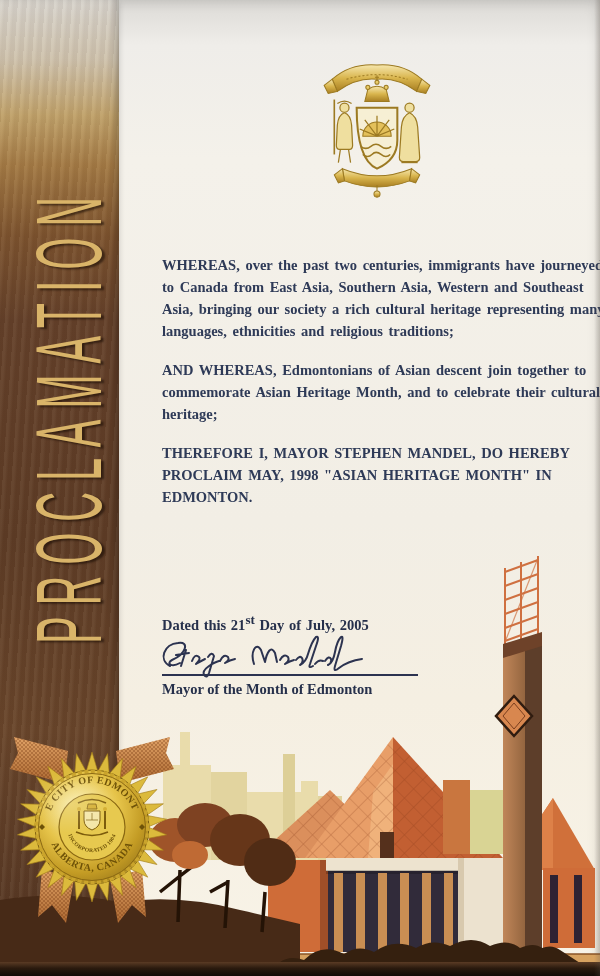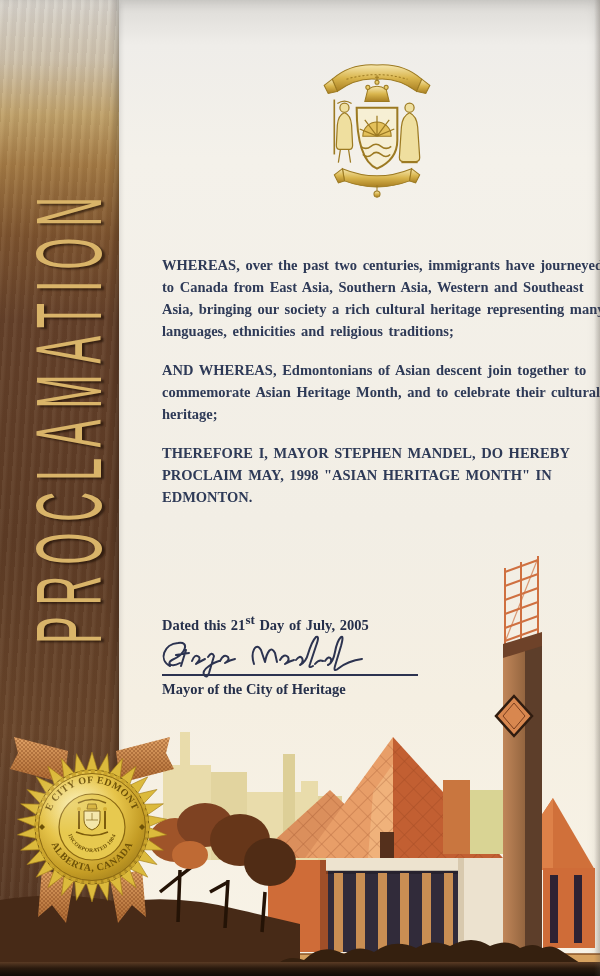--- a/index.html
+++ b/index.html
@@ -214,21 +214,21 @@
     <span>Dated this 21</span><sup>st</sup><span> Day of July, 2005</span>
   </div>
 
   <svg class="abs" style="left:158px;top:630px;" width="272" height="50" viewBox="0 0 272 50">
     <g fill="none" stroke="#2c3350" stroke-width="2" stroke-linecap="round" stroke-linejoin="round">
       <path d="M12,36 C0,30 6,14 20,13 C32,11 28,24 14,30 C8,33 13,38 22,33 M28,20 L23,36 M18,25 L31,23 M34,31 Q37,23 41,27 Q43,29 38,34 Q43,31 47,29 M50,27 Q54,21 56,26 L51,43 Q49,49 46,45 Q44,41 51,36 Q57,32 61,31 M62,31 Q66,23 70,27 Q72,30 67,33 Q72,30 77,29"></path>
       <path d="M96,34 C92,22 98,11 103,20 L107,32 C109,22 113,15 117,23 L119,32 M122,30 Q126,23 130,27 Q132,31 127,34 Q132,31 136,30 M138,30 Q142,25 144,28 Q146,32 142,35 Q148,32 150,24 Q154,11 158,7 Q162,5 158,16 L152,34 Q150,39 155,36 M157,34 Q161,29 165,31 M167,31 Q171,25 173,29 Q174,33 170,35 Q175,33 177,22 Q179,11 183,7 Q186,5 183,16 L177,36 Q175,43 181,38 Q190,31 204,29"></path>
     </g>
   </svg>
   <div class="sig-rule"></div>
-  <div class="sig-title">Mayor of the City of Heritage</div>
+  <div class="sig-title">Mayor of the Month of Edmonton</div>
 
   <svg class="abs" style="left:6px;top:719px;" width="172" height="212" viewBox="0 0 172 212">
     <defs>
       <radialGradient id="gseal" cx="40%" cy="35%" r="75%">
         <stop offset="0" stop-color="#fdf3b3"></stop>
           <stop offset=".45" stop-color="#e6c44a"></stop>
         <stop offset=".75" stop-color="#c39b24"></stop>
           <stop offset="1" stop-color="#96751a"></stop>
       </radialGradient>
       <linearGradient id="copG" x1="0" y1="0" x2="0" y2="1">

